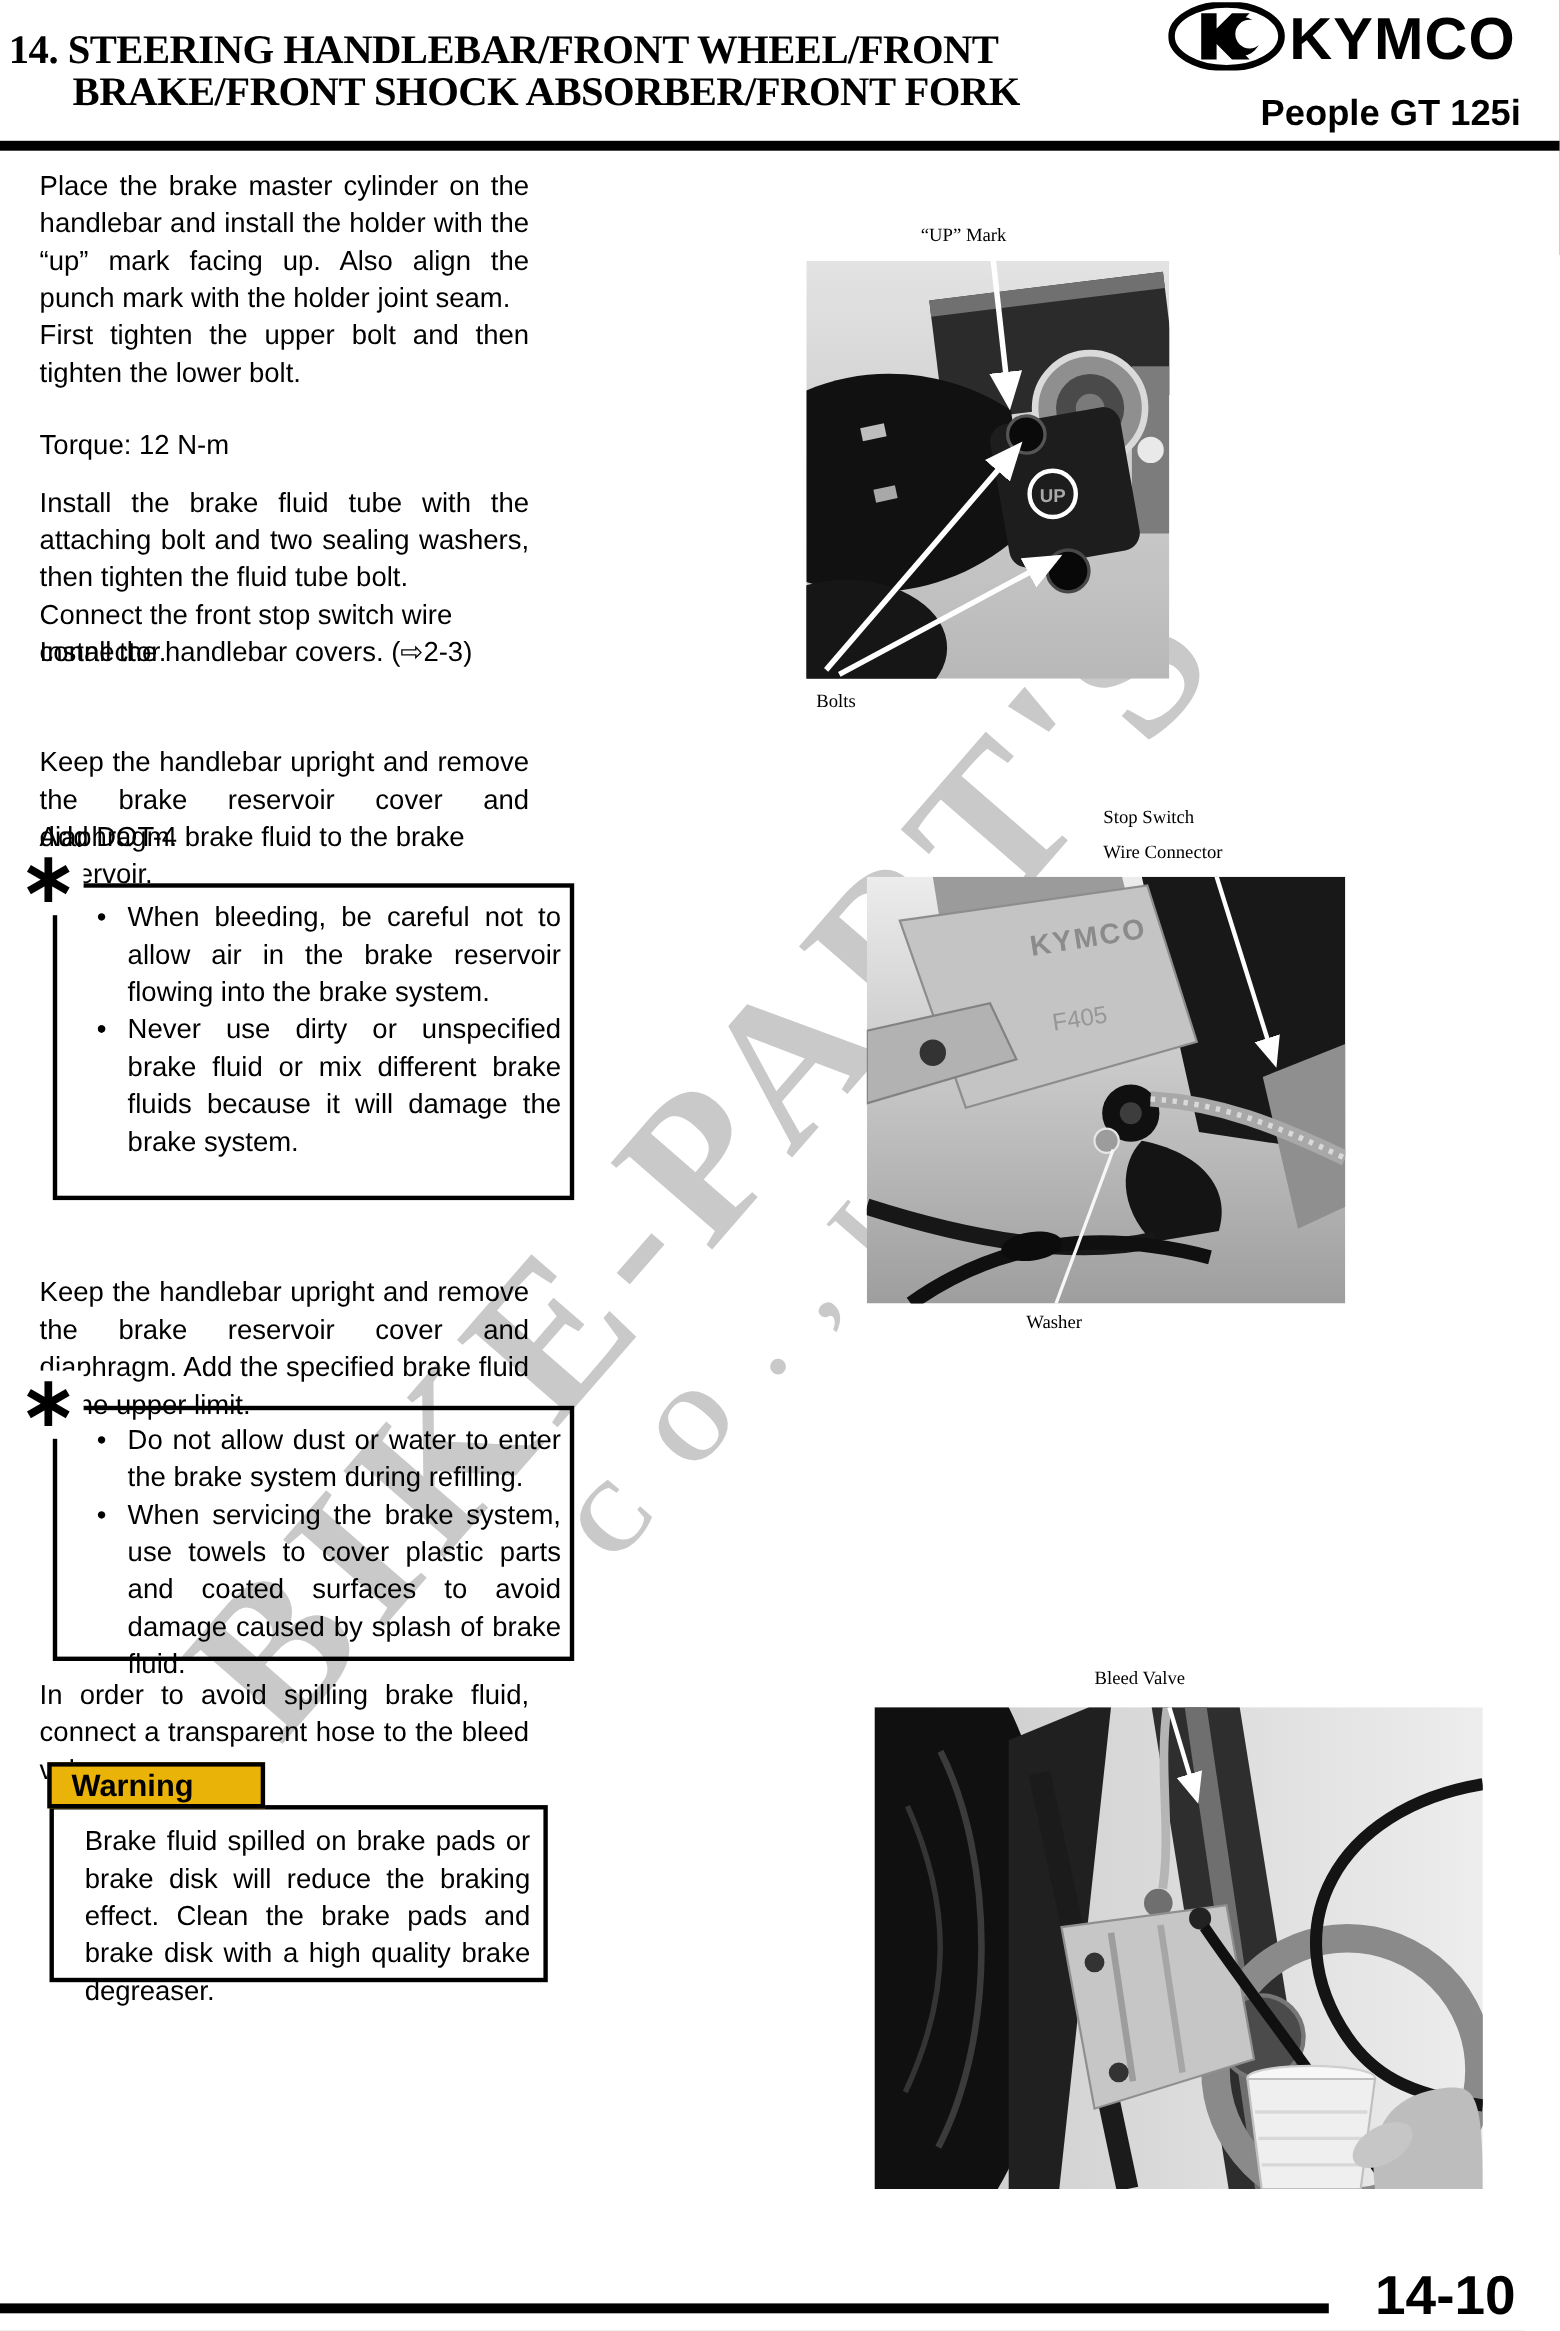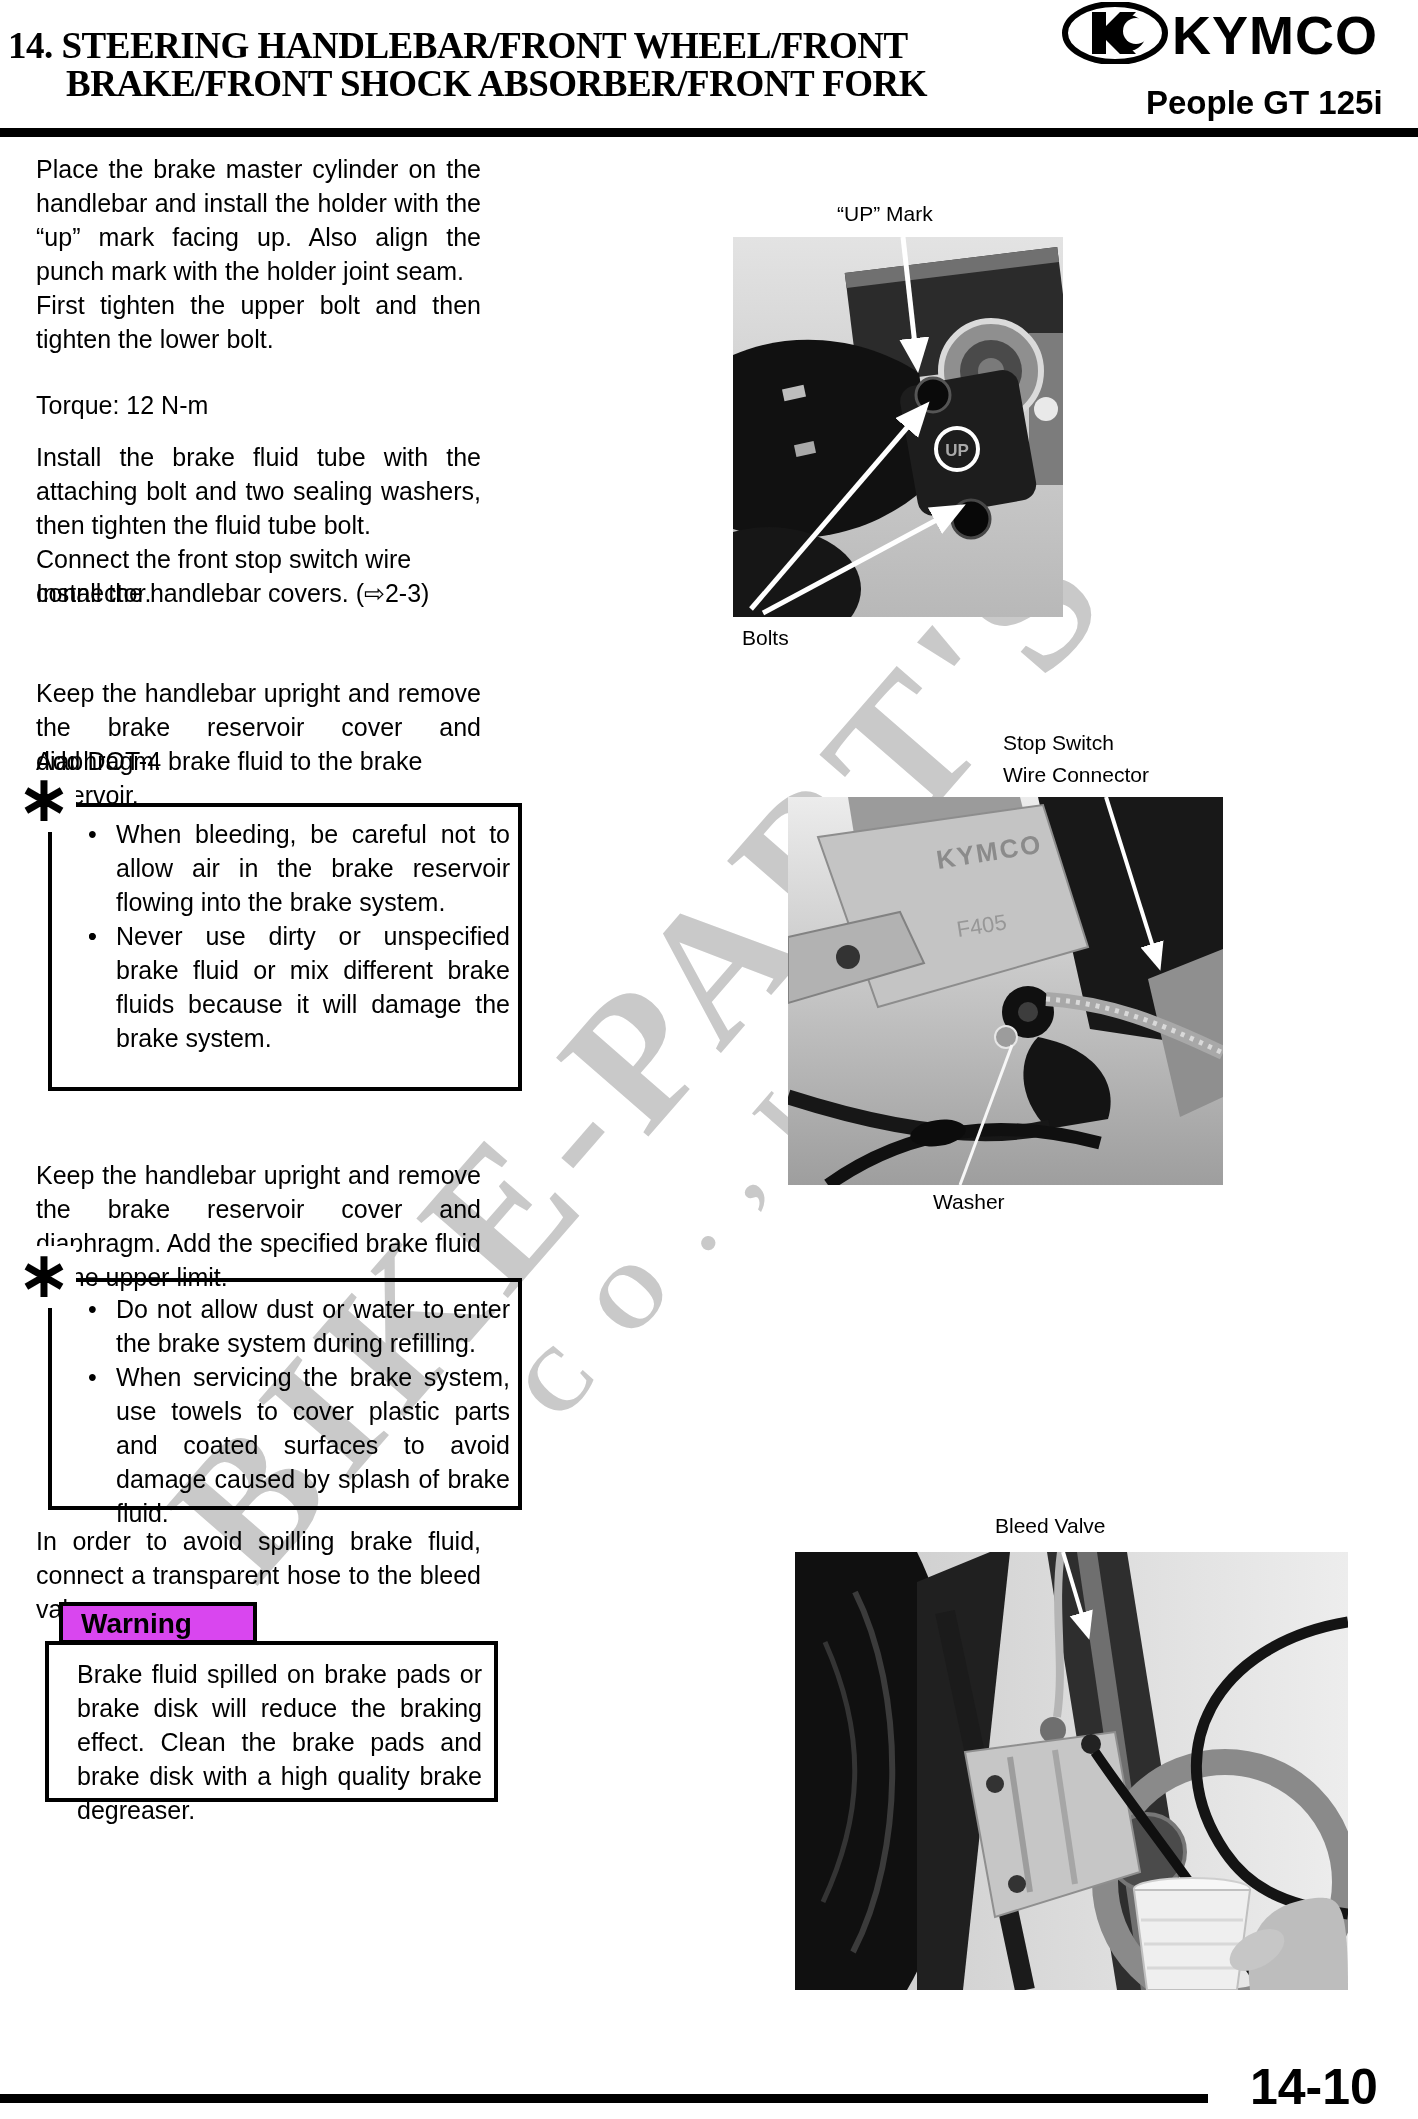--- a/index.html
+++ b/index.html
@@ -22,27 +22,27 @@
   
   .blk{position:absolute;left:36px;width:445px;font-size:25px;line-height:34px;z-index:2;}
   .just{text-align:justify;}
   .h2{font-weight:bold;font-size:29px;white-space:nowrap;}
   .notebox{position:absolute;left:48px;width:422px;border:4px solid #000;z-index:2;
            padding:10px 8px 12px 36px;font-size:25px;line-height:34px;}
   .bullet-row{position:relative;padding-left:28px;text-align:justify;}
   .bullet-row .dot{position:absolute;left:0;top:0;}
   .asterisk{position:absolute;z-index:3;font-size:62px;line-height:58px;font-weight:bold;
             background:#fff;padding:0 6px 4px 2px;}
-  #warn-label{position:absolute;left:59px;top:1602px;width:172px;height:32px;border:4px solid #000;
-              z-index:3;background:#d946ef;font-size:28px;font-weight:bold;padding:2px 0 0 18px;}
+  #warn-label{position:absolute;left:43px;top:1602px;width:172px;height:32px;border:4px solid #000;
+              z-index:3;background:#eab308;font-size:28px;font-weight:bold;padding:2px 0 0 18px;}
   #warn-box{position:absolute;left:45px;top:1641px;width:405px;height:129px;border:4px solid #000;
             z-index:2;padding:12px 12px 12px 28px;font-size:25px;line-height:34px;text-align:justify;}
   
   .fig{position:absolute;z-index:2;}
-  .figlabel{position:absolute;font-size:21px;z-index:2;white-space:nowrap;line-height:32px;}
+  .figlabel{position:absolute;font-size:17px;z-index:2;white-space:nowrap;line-height:32px;font-family:Liberation Serif, serif;}
   
   #footer-rule{position:absolute;left:0;top:2094px;width:1208px;height:9px;background:#000;z-index:2;}
   #page-num{position:absolute;left:1250px;top:2058px;font-size:50px;font-weight:bold;z-index:2;white-space:nowrap;}
   .torq b{font-weight:normal;}
 </style>
 </head>
 <body>
 
 <div id="page">
 

